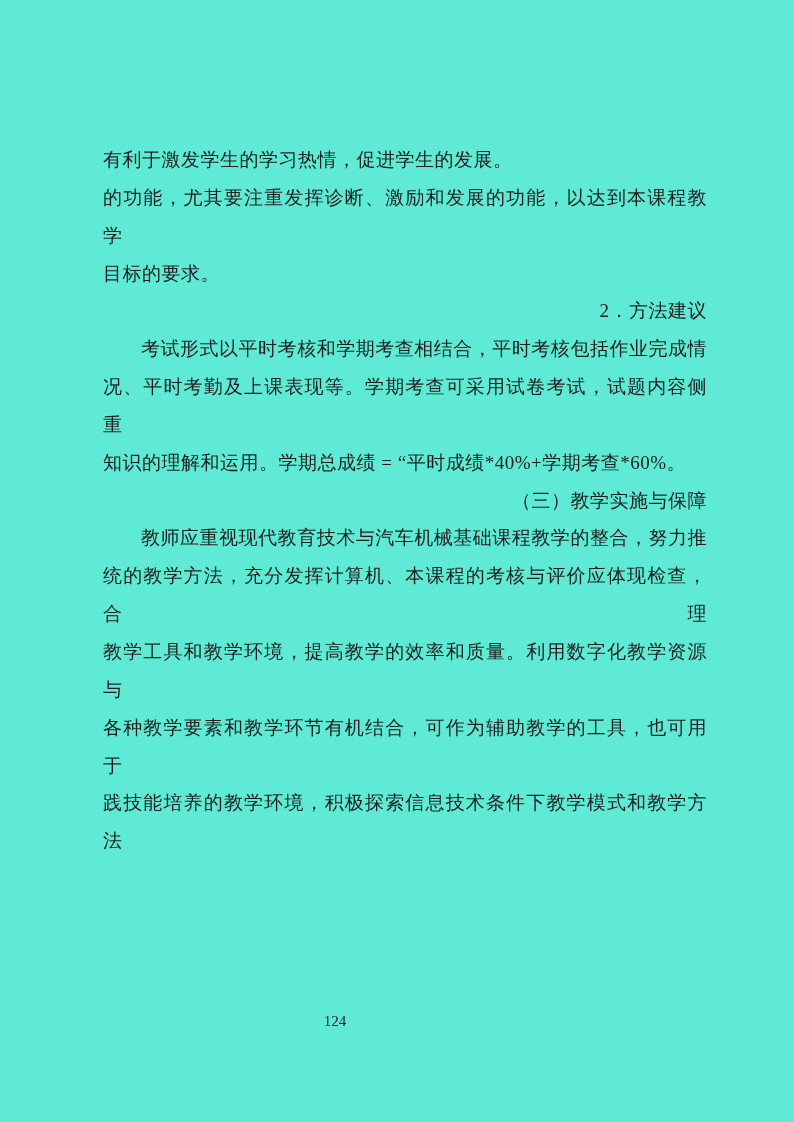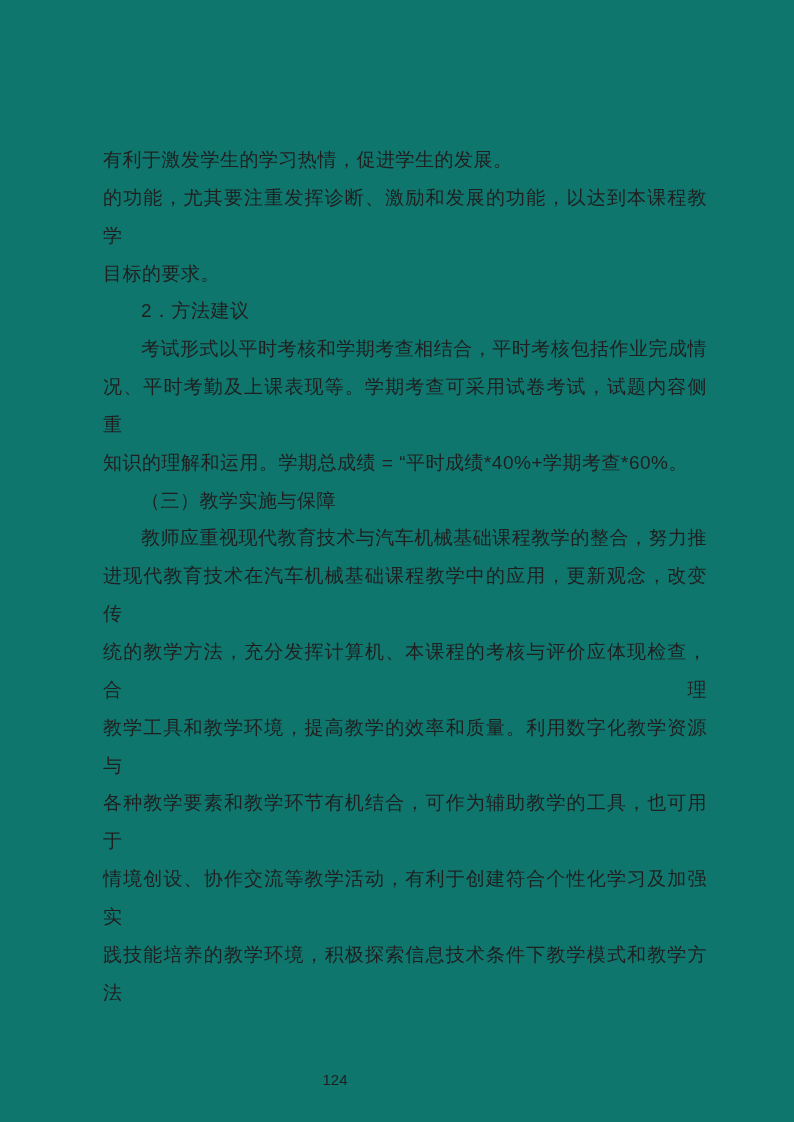--- a/index.html
+++ b/index.html
@@ -4,23 +4,23 @@
 <style>
   html, body {
     margin: 0;
     padding: 0;
     background: #ffffff;
   }
   .page {
     position: relative;
     width: 794px;
     height: 1122px;
-    background: #0f766e;
+    background: #5eead4;
     overflow: hidden;
-    font-family: Liberation Sans, sans-serif;
+    font-family: Liberation Serif, serif;
     color: #1f1f1f;
   }
   .content {
     position: absolute;
     left: 103px;
     top: 141px;
     width: 604px;
     font-size: 19px;
     line-height: 37.85px;
     letter-spacing: 0.5px;
@@ -34,47 +34,46 @@
   .line.full {
     white-space: normal;
     text-align: justify;
     text-align-last: justify;
     text-justify: inter-character;
   }
   
   .line.indent {
     padding-left: 38px;
     box-sizing: border-box;
+    text-align: right;
   }
   .page-number {
     position: absolute;
     left: 0;
-    top: 1071px;
+    top: 1013px;
     width: 670px;
     text-align: center;
     font-size: 15px;
     color: #1f1f1f;
   }
 </style>
 </head>
 <body>
 
 <div class="page">
   <div class="content">
     <div class="line">有利于激发学生的学习热情，促进学生的发展。</div>
     <div class="line full">的功能，尤其要注重发挥诊断、激励和发展的功能，以达到本课程教学</div>
     <div class="line">目标的要求。</div>
     <div class="line indent">2．方法建议</div>
     <div class="line indent full">考试形式以平时考核和学期考查相结合，平时考核包括作业完成情</div>
     <div class="line full">况、平时考勤及上课表现等。学期考查可采用试卷考试，试题内容侧重</div>
     <div class="line">知识的理解和运用。学期总成绩 = “平时成绩*40%+学期考查*60%。</div>
     <div class="line indent">（三）教学实施与保障</div>
     <div class="line indent full">教师应重视现代教育技术与汽车机械基础课程教学的整合，努力推</div>
-    <div class="line full">进现代教育技术在汽车机械基础课程教学中的应用，更新观念，改变传</div>
     <div class="line full">统的教学方法，充分发挥计算机、本课程的考核与评价应体现检查，合理</div>
     <div class="line full">教学工具和教学环境，提高教学的效率和质量。利用数字化教学资源与</div>
     <div class="line full">各种教学要素和教学环节有机结合，可作为辅助教学的工具，也可用于</div>
-    <div class="line full">情境创设、协作交流等教学活动，有利于创建符合个性化学习及加强实</div>
     <div class="line full">践技能培养的教学环境，积极探索信息技术条件下教学模式和教学方法</div>
 
   </div>
   <div class="page-number">124</div>
 </div>
 
 </body></html>

